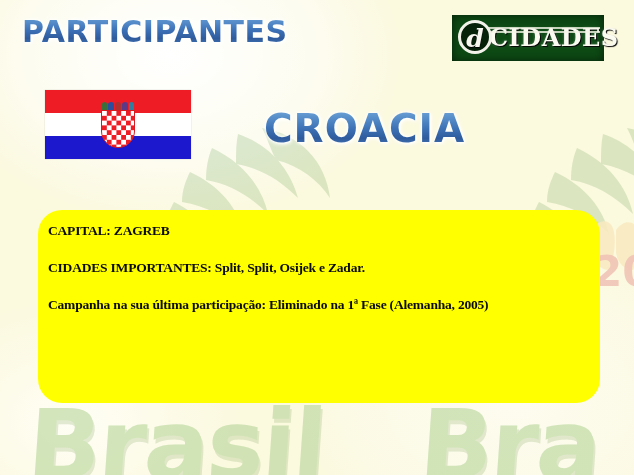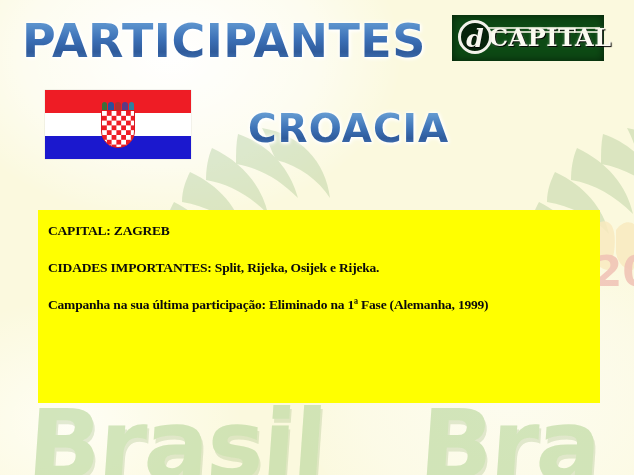--- a/index.html
+++ b/index.html
@@ -69,36 +69,36 @@
   }
   .watermark-1 { left: 28px; }
   .watermark-2 { left: 420px; }
 
   
   #page-title {
     position: absolute;
     left: 22px;
     top: 14px;
     font-family: "DejaVu Sans", sans-serif;
-    font-size: 46px;
+    font-size: 30px;
     font-weight: bold;
     letter-spacing: 0.5px;
     background: linear-gradient(180deg, #6fa8dc 0%, #3b6fb5 48%, #2f5b9c 70%, #4f84c4 100%);
     -webkit-background-clip: text;
     background-clip: text;
     color: transparent;
     -webkit-text-stroke: 0px;
     filter: drop-shadow(0 0 2px #ffffff) drop-shadow(1px 1px 1px rgba(255,255,255,0.95));
     white-space: nowrap;
   }
 
   
   #country-title {
     position: absolute;
-    left: 248px;
+    left: 264px;
     top: 106px;
     font-family: "DejaVu Sans", sans-serif;
     font-size: 39px;
     font-weight: bold;
     letter-spacing: 1px;
     background: linear-gradient(180deg, #77aede 0%, #3d72b6 50%, #2f5b9c 72%, #5689c7 100%);
     -webkit-background-clip: text;
     background-clip: text;
     color: transparent;
     filter: drop-shadow(0 0 2px #ffffff) drop-shadow(1px 1px 1px rgba(255,255,255,0.95));
@@ -214,20 +214,21 @@
   
   #info-panel {
     position: absolute;
     left: 38px;
     top: 210px;
     width: 562px;
     height: 193px;
     background: #ffff00;
     padding: 10px 0 0 10px;
     box-sizing: border-box;
+    border-radius: 24px;
   }
   #info-panel .info-line {
     font-family: "Liberation Serif", "DejaVu Serif", serif;
     font-weight: bold;
     font-size: 13.5px;
     color: #0b0b0b;
     line-height: 1.1;
     margin: 0 0 22px 0;
     white-space: nowrap;
     letter-spacing: -0.2px;
@@ -285,21 +286,21 @@
 
   <div id="page-title">PARTICIPANTES</div>
 
   <div id="brand-logo">
     <div class="rule rule-1"></div>
     <div class="rule rule-2"></div>
     <div class="mark">
       <span class="ring"></span>
       <span class="dletter">d</span>
     </div>
-    <div class="wordmark">CAPITAL</div>
+    <div class="wordmark">CIDADES</div>
   </div>
 
   <div id="croatia-flag">
     <div class="band band-red"></div>
     <div class="band band-white"></div>
     <div class="band band-blue"></div>
     <div class="arms">
       <div class="crownlet">
         <i style="background:#3a6f3a"></i>
         <i style="background:#2a4f9e"></i>
@@ -308,17 +309,17 @@
         <i style="background:#2f7fa0"></i>
       </div>
       <div class="shield"></div>
     </div>
   </div>
 
   <div id="country-title">CROACIA</div>
 
   <div id="info-panel">
     <p class="info-line">CAPITAL:   ZAGREB</p>
-    <p class="info-line">CIDADES IMPORTANTES: Split, Rijeka, Osijek e Rijeka.</p>
-    <p class="info-line">Campanha na sua última participação: Eliminado na 1ª Fase (Alemanha, 1999)</p>
+    <p class="info-line">CIDADES IMPORTANTES: Split, Split, Osijek e Zadar.</p>
+    <p class="info-line">Campanha na sua última participação: Eliminado na 1ª Fase (Alemanha, 2005)</p>
   </div>
 
 </div>
 
 </body></html>

